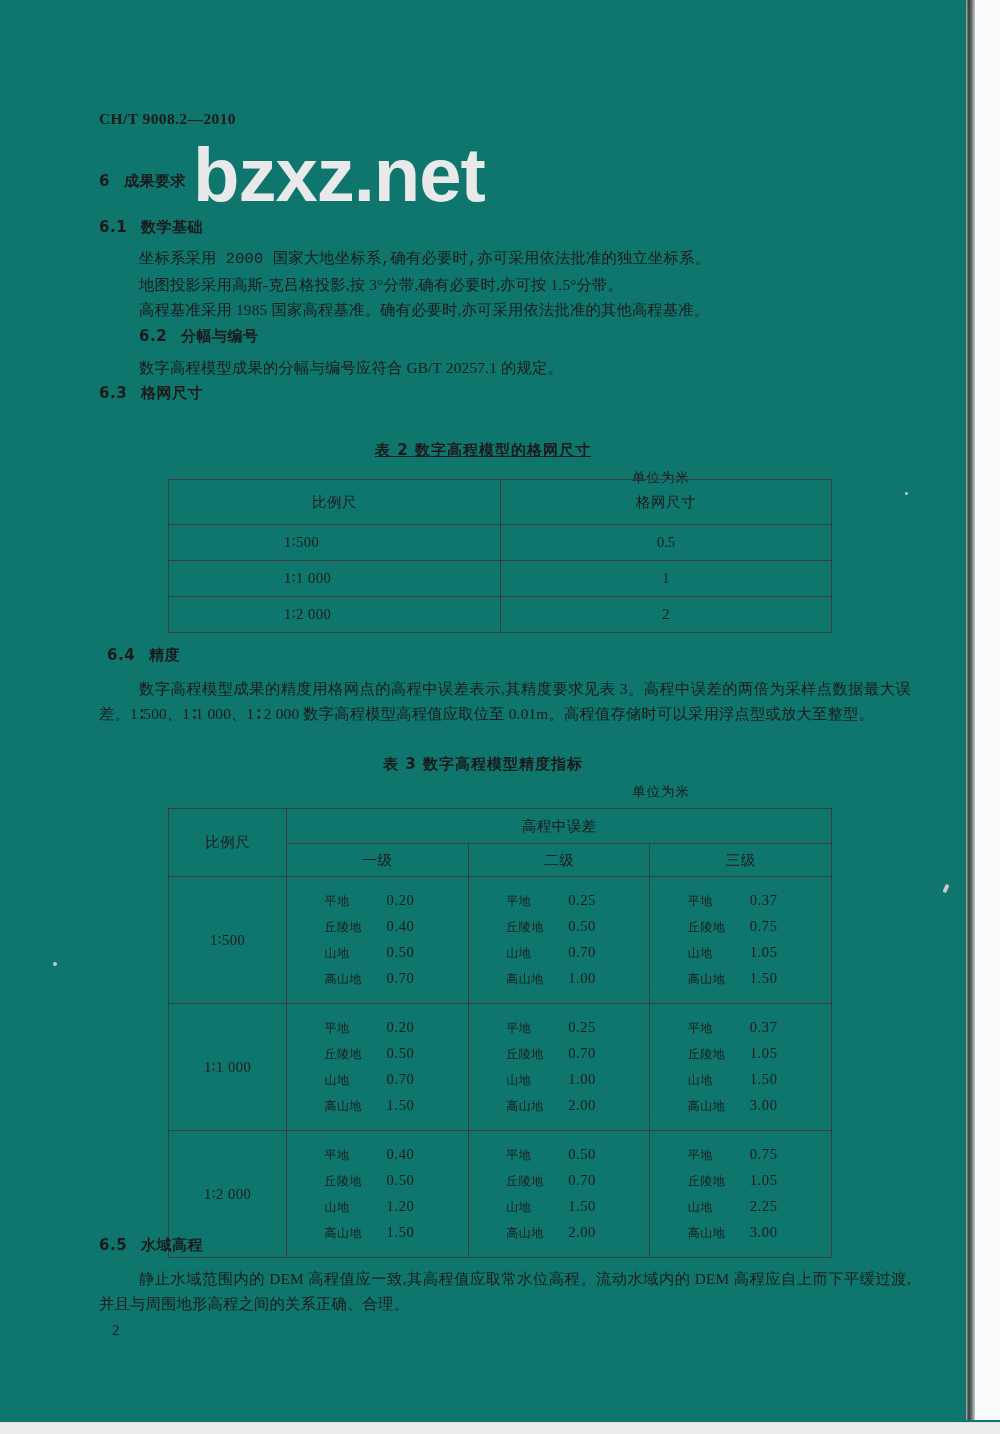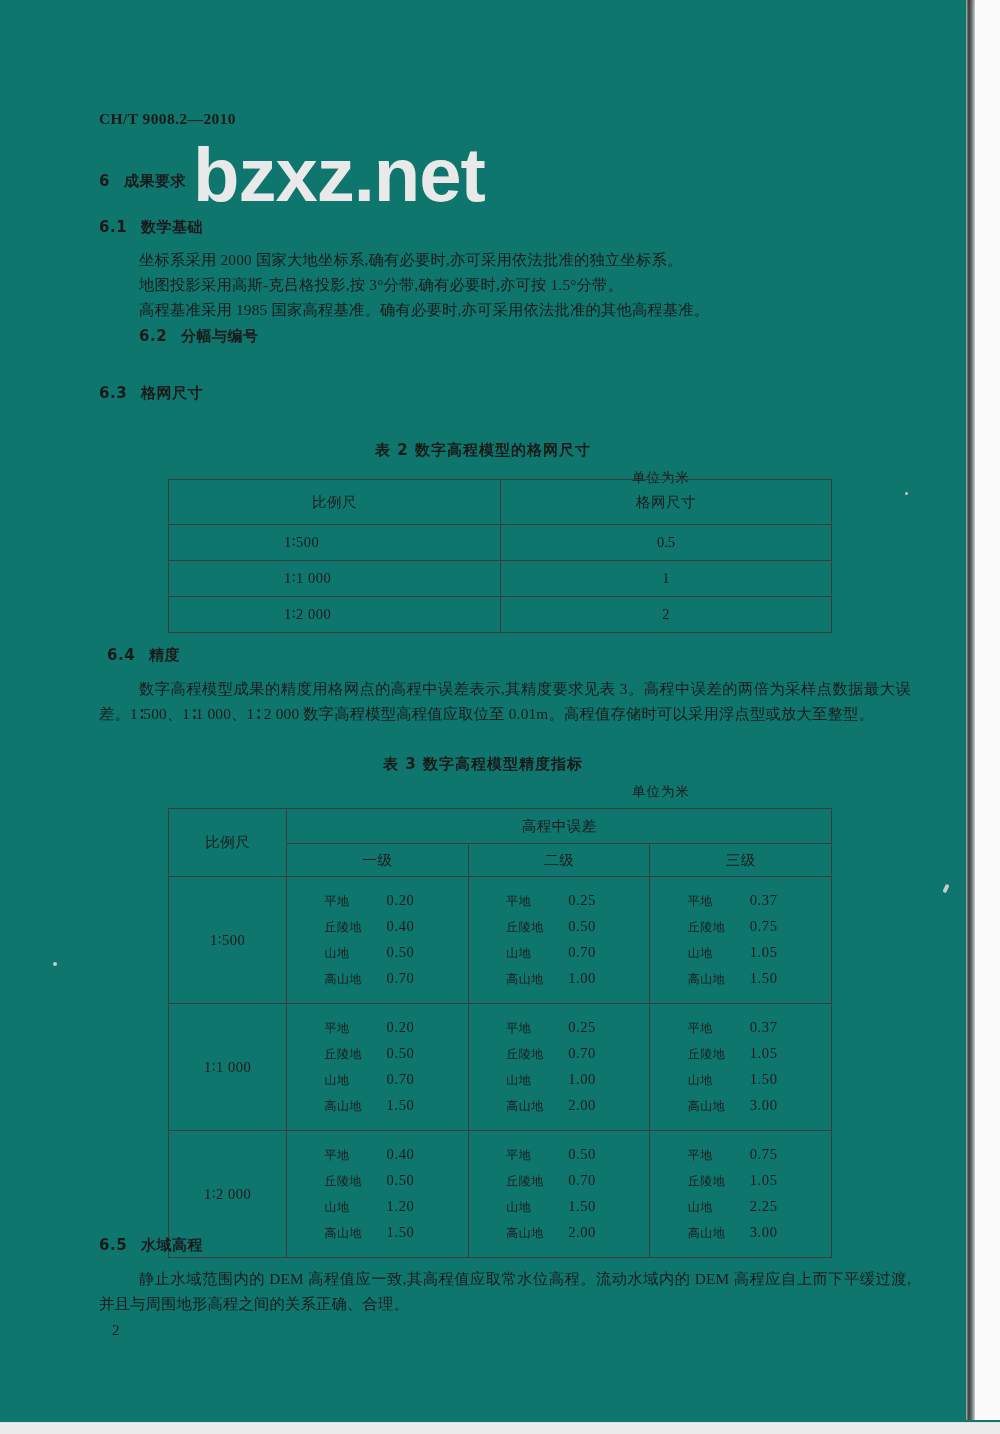--- a/index.html
+++ b/index.html
@@ -219,33 +219,34 @@
 
     <div class="std-header">CH/T 9008.2—2010</div>
 
     <div class="clause" style="left:99px; top:172px;">
       <span class="num">6</span><span>成果要求</span>
     </div>
 
     <div class="clause" style="left:99px; top:218px;">
       <span class="num">6.1</span><span>数学基础</span>
     </div>
-    <div class="para" style="left:139px; top:247px;">坐标系采用 2000 国家大地坐标系,确有必要时,亦可采用依法批准的独立坐标系。</div>
+    <div class="para" style="left:139px; top:247px;font-family:Liberation Mono, monospace;">坐标系采用 2000 国家大地坐标系,确有必要时,亦可采用依法批准的独立坐标系。</div>
     <div class="para" style="left:139px; top:272px;">地图投影采用高斯-克吕格投影,按 3°分带,确有必要时,亦可按 1.5°分带。</div>
     <div class="para" style="left:139px; top:297px;">高程基准采用 1985 国家高程基准。确有必要时,亦可采用依法批准的其他高程基准。</div>
 
     <div class="clause" style="left:99px; top:327px;margin-left:40px;">
       <span class="num">6.2</span><span>分幅与编号</span>
     </div>
+    <div class="para" style="left:139px; top:355px;">数字高程模型成果的分幅与编号应符合 GB/T 20257.1 的规定。</div>
 
     <div class="clause" style="left:99px; top:384px;">
       <span class="num">6.3</span><span>格网尺寸</span>
     </div>
 
-    <div class="table-caption" style="top:441px;">表 2   数字高程模型的格网尺寸</div>
+    <div class="table-caption" style="top:441px;text-decoration:underline;">表 2   数字高程模型的格网尺寸</div>
     <div class="unit-note" style="left:632px; top:469px; width:200px;">单位为米</div>
 
     <table class="dtab" id="table2">
       <thead>
         <tr>
           <th style="width:332px;">比例尺</th>
           <th style="width:332px;">格网尺寸</th>
         </tr>
       </thead>
       <tbody>

